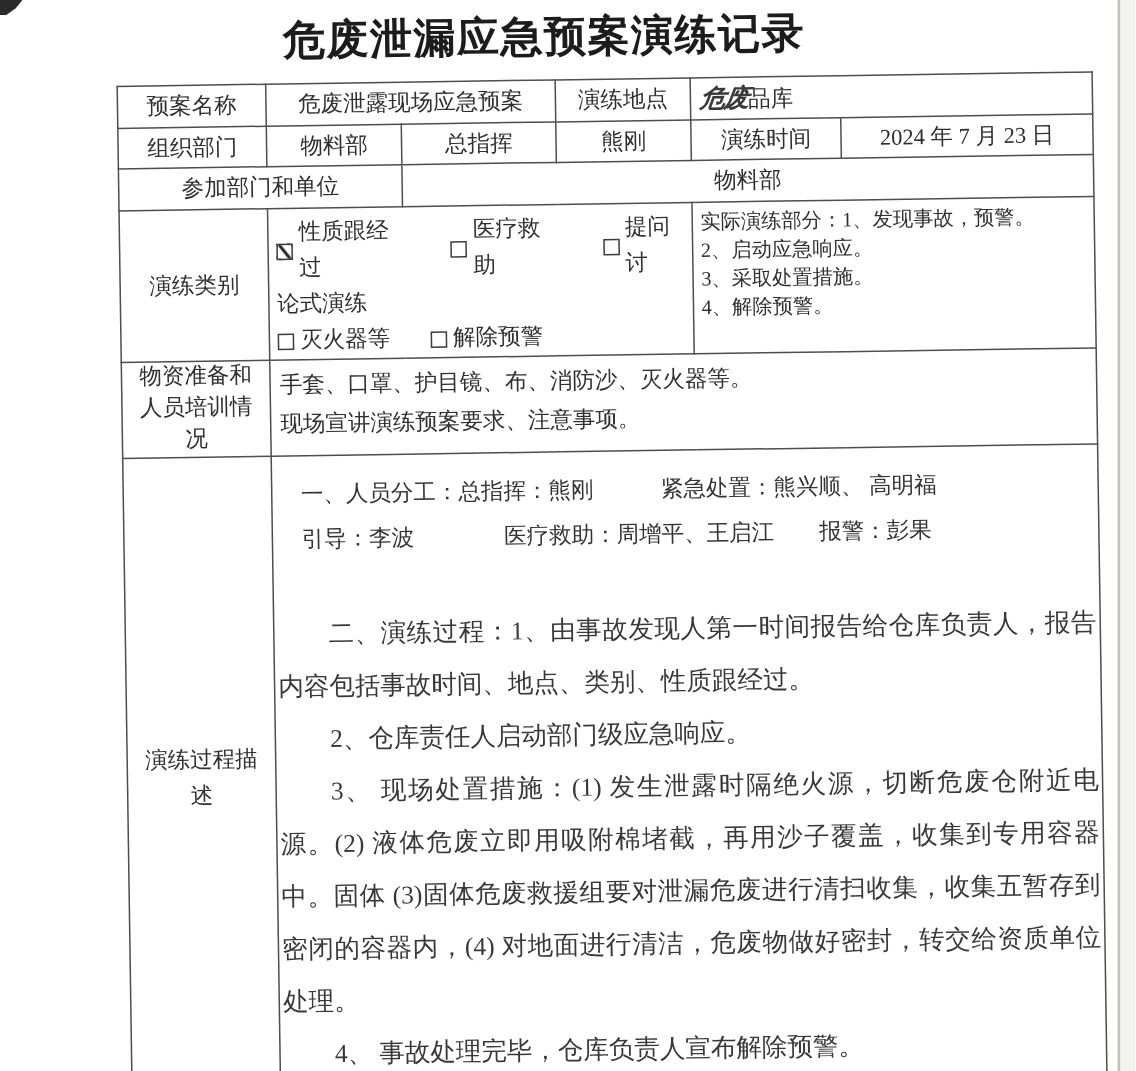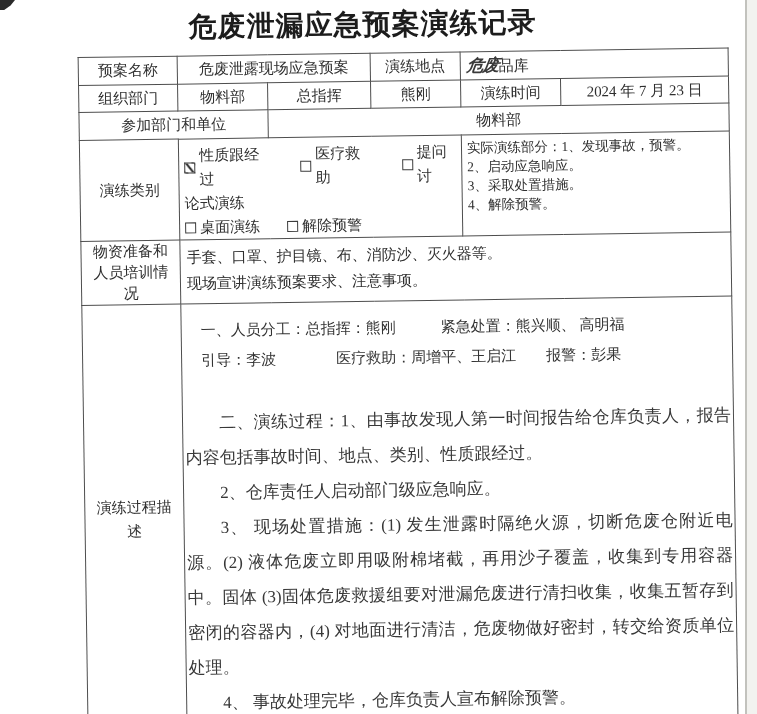--- a/index.html
+++ b/index.html
@@ -112,21 +112,21 @@
           </span>
           <span class="opt">
             <span class="box"></span>
             <span>提问讨</span>
           </span>
         </div>
         <div class="wrap-line">论式演练</div>
         <div class="opt-line">
           <span class="opt">
             <span class="box"></span>
-            <span>桌面演练</span>
+            <span>灭火器等</span>
           </span>
           <span class="opt">
             <span class="box"></span>
             <span>解除预警</span>
           </span>
         </div>
       </td>
       <td colspan="2" class="actual-cell">
         <div>实际演练部分：1、发现事故，预警。</div>
         <div>2、启动应急响应。</div>

